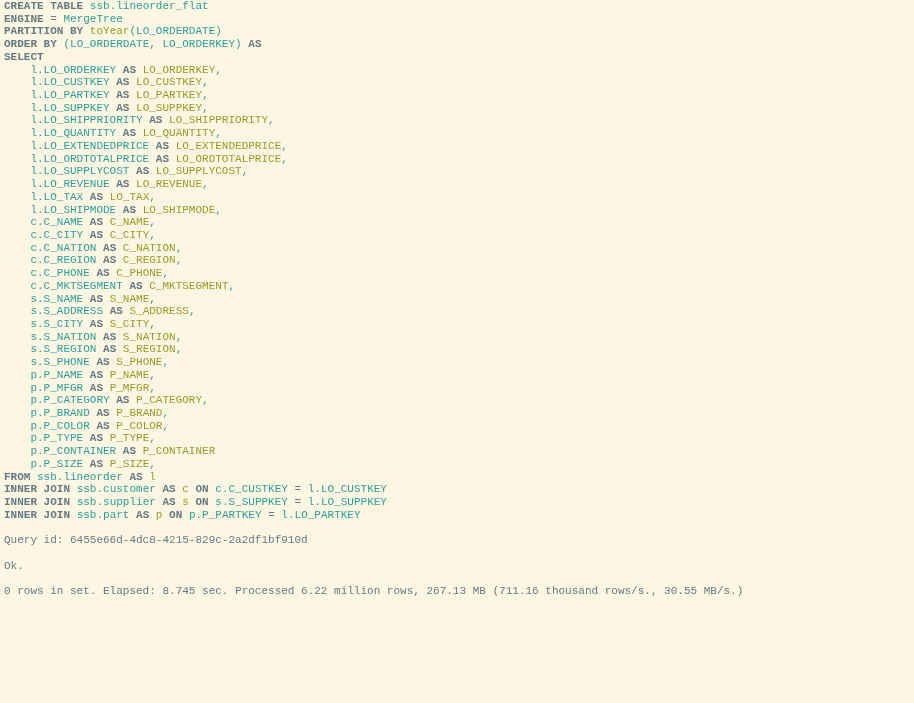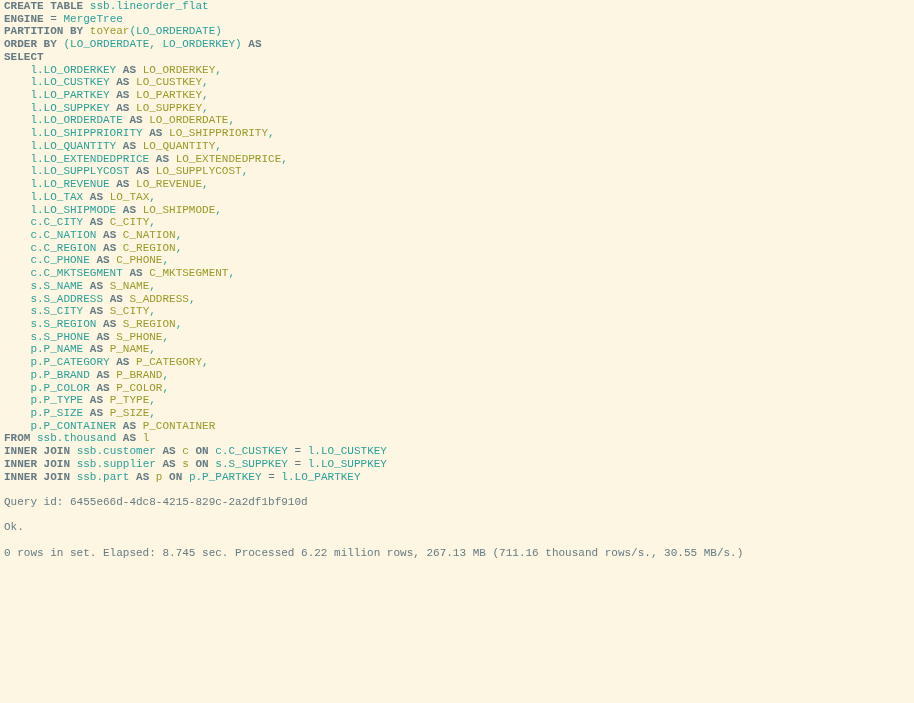--- a/index.html
+++ b/index.html
@@ -57,48 +57,51 @@
 
   <div class="line"><span class="kw">ORDER BY</span><span class="plain"> </span><span class="punc">(</span><span class="ident">LO_ORDERDATE</span><span class="punc">, </span><span class="ident">LO_ORDERKEY</span><span class="punc">)</span><span class="plain"> </span><span class="kw">AS</span></div>
 
   <div class="line"><span class="kw">SELECT</span></div>
 
   <div id="column-lines">
       <div class="line"><span class="indent">    </span><span class="ident">l.LO_ORDERKEY</span><span class="plain"> </span><span class="kw">AS</span><span class="plain"> </span><span class="alias">LO_ORDERKEY</span><span class="punc">,</span></div>
       <div class="line"><span class="indent">    </span><span class="ident">l.LO_CUSTKEY</span><span class="plain"> </span><span class="kw">AS</span><span class="plain"> </span><span class="alias">LO_CUSTKEY</span><span class="punc">,</span></div>
       <div class="line"><span class="indent">    </span><span class="ident">l.LO_PARTKEY</span><span class="plain"> </span><span class="kw">AS</span><span class="plain"> </span><span class="alias">LO_PARTKEY</span><span class="punc">,</span></div>
       <div class="line"><span class="indent">    </span><span class="ident">l.LO_SUPPKEY</span><span class="plain"> </span><span class="kw">AS</span><span class="plain"> </span><span class="alias">LO_SUPPKEY</span><span class="punc">,</span></div>
-      <div class="line"><span class="indent">    </span><span class="ident">l.LO_ORDERDATE</span><span class="plain"> </span><span class="kw">AS</span><span class="plain"> </span><span class="alias">LO_ORDERDATE</span><span class="punc">,</span></div>
       <div class="line"><span class="indent">    </span><span class="ident">l.LO_SHIPPRIORITY</span><span class="plain"> </span><span class="kw">AS</span><span class="plain"> </span><span class="alias">LO_SHIPPRIORITY</span><span class="punc">,</span></div>
       <div class="line"><span class="indent">    </span><span class="ident">l.LO_QUANTITY</span><span class="plain"> </span><span class="kw">AS</span><span class="plain"> </span><span class="alias">LO_QUANTITY</span><span class="punc">,</span></div>
       <div class="line"><span class="indent">    </span><span class="ident">l.LO_EXTENDEDPRICE</span><span class="plain"> </span><span class="kw">AS</span><span class="plain"> </span><span class="alias">LO_EXTENDEDPRICE</span><span class="punc">,</span></div>
+      <div class="line"><span class="indent">    </span><span class="ident">l.LO_ORDTOTALPRICE</span><span class="plain"> </span><span class="kw">AS</span><span class="plain"> </span><span class="alias">LO_ORDTOTALPRICE</span><span class="punc">,</span></div>
       <div class="line"><span class="indent">    </span><span class="ident">l.LO_SUPPLYCOST</span><span class="plain"> </span><span class="kw">AS</span><span class="plain"> </span><span class="alias">LO_SUPPLYCOST</span><span class="punc">,</span></div>
       <div class="line"><span class="indent">    </span><span class="ident">l.LO_REVENUE</span><span class="plain"> </span><span class="kw">AS</span><span class="plain"> </span><span class="alias">LO_REVENUE</span><span class="punc">,</span></div>
       <div class="line"><span class="indent">    </span><span class="ident">l.LO_TAX</span><span class="plain"> </span><span class="kw">AS</span><span class="plain"> </span><span class="alias">LO_TAX</span><span class="punc">,</span></div>
       <div class="line"><span class="indent">    </span><span class="ident">l.LO_SHIPMODE</span><span class="plain"> </span><span class="kw">AS</span><span class="plain"> </span><span class="alias">LO_SHIPMODE</span><span class="punc">,</span></div>
+      <div class="line"><span class="indent">    </span><span class="ident">c.C_NAME</span><span class="plain"> </span><span class="kw">AS</span><span class="plain"> </span><span class="alias">C_NAME</span><span class="punc">,</span></div>
       <div class="line"><span class="indent">    </span><span class="ident">c.C_CITY</span><span class="plain"> </span><span class="kw">AS</span><span class="plain"> </span><span class="alias">C_CITY</span><span class="punc">,</span></div>
       <div class="line"><span class="indent">    </span><span class="ident">c.C_NATION</span><span class="plain"> </span><span class="kw">AS</span><span class="plain"> </span><span class="alias">C_NATION</span><span class="punc">,</span></div>
       <div class="line"><span class="indent">    </span><span class="ident">c.C_REGION</span><span class="plain"> </span><span class="kw">AS</span><span class="plain"> </span><span class="alias">C_REGION</span><span class="punc">,</span></div>
       <div class="line"><span class="indent">    </span><span class="ident">c.C_PHONE</span><span class="plain"> </span><span class="kw">AS</span><span class="plain"> </span><span class="alias">C_PHONE</span><span class="punc">,</span></div>
       <div class="line"><span class="indent">    </span><span class="ident">c.C_MKTSEGMENT</span><span class="plain"> </span><span class="kw">AS</span><span class="plain"> </span><span class="alias">C_MKTSEGMENT</span><span class="punc">,</span></div>
       <div class="line"><span class="indent">    </span><span class="ident">s.S_NAME</span><span class="plain"> </span><span class="kw">AS</span><span class="plain"> </span><span class="alias">S_NAME</span><span class="punc">,</span></div>
       <div class="line"><span class="indent">    </span><span class="ident">s.S_ADDRESS</span><span class="plain"> </span><span class="kw">AS</span><span class="plain"> </span><span class="alias">S_ADDRESS</span><span class="punc">,</span></div>
       <div class="line"><span class="indent">    </span><span class="ident">s.S_CITY</span><span class="plain"> </span><span class="kw">AS</span><span class="plain"> </span><span class="alias">S_CITY</span><span class="punc">,</span></div>
+      <div class="line"><span class="indent">    </span><span class="ident">s.S_NATION</span><span class="plain"> </span><span class="kw">AS</span><span class="plain"> </span><span class="alias">S_NATION</span><span class="punc">,</span></div>
       <div class="line"><span class="indent">    </span><span class="ident">s.S_REGION</span><span class="plain"> </span><span class="kw">AS</span><span class="plain"> </span><span class="alias">S_REGION</span><span class="punc">,</span></div>
       <div class="line"><span class="indent">    </span><span class="ident">s.S_PHONE</span><span class="plain"> </span><span class="kw">AS</span><span class="plain"> </span><span class="alias">S_PHONE</span><span class="punc">,</span></div>
       <div class="line"><span class="indent">    </span><span class="ident">p.P_NAME</span><span class="plain"> </span><span class="kw">AS</span><span class="plain"> </span><span class="alias">P_NAME</span><span class="punc">,</span></div>
+      <div class="line"><span class="indent">    </span><span class="ident">p.P_MFGR</span><span class="plain"> </span><span class="kw">AS</span><span class="plain"> </span><span class="alias">P_MFGR</span><span class="punc">,</span></div>
       <div class="line"><span class="indent">    </span><span class="ident">p.P_CATEGORY</span><span class="plain"> </span><span class="kw">AS</span><span class="plain"> </span><span class="alias">P_CATEGORY</span><span class="punc">,</span></div>
       <div class="line"><span class="indent">    </span><span class="ident">p.P_BRAND</span><span class="plain"> </span><span class="kw">AS</span><span class="plain"> </span><span class="alias">P_BRAND</span><span class="punc">,</span></div>
       <div class="line"><span class="indent">    </span><span class="ident">p.P_COLOR</span><span class="plain"> </span><span class="kw">AS</span><span class="plain"> </span><span class="alias">P_COLOR</span><span class="punc">,</span></div>
       <div class="line"><span class="indent">    </span><span class="ident">p.P_TYPE</span><span class="plain"> </span><span class="kw">AS</span><span class="plain"> </span><span class="alias">P_TYPE</span><span class="punc">,</span></div>
+      <div class="line"><span class="indent">    </span><span class="ident">p.P_CONTAINER</span><span class="plain"> </span><span class="kw">AS</span><span class="plain"> </span><span class="alias">P_CONTAINER</span></div>
       <div class="line"><span class="indent">    </span><span class="ident">p.P_SIZE</span><span class="plain"> </span><span class="kw">AS</span><span class="plain"> </span><span class="alias">P_SIZE</span><span class="punc">,</span></div>
-      <div class="line"><span class="indent">    </span><span class="ident">p.P_CONTAINER</span><span class="plain"> </span><span class="kw">AS</span><span class="plain"> </span><span class="alias">P_CONTAINER</span></div>
     </div>
 
-  <div class="line"><span class="kw">FROM</span><span class="plain"> </span><span class="ident">ssb.thousand</span><span class="plain"> </span><span class="kw">AS</span><span class="plain"> </span><span class="alias">l</span></div>
+  <div class="line"><span class="kw">FROM</span><span class="plain"> </span><span class="ident">ssb.lineorder</span><span class="plain"> </span><span class="kw">AS</span><span class="plain"> </span><span class="alias">l</span></div>
 
   <div id="join-lines">
       <div class="line"><span class="kw">INNER JOIN</span><span class="plain"> </span><span class="ident">ssb.customer</span><span class="plain"> </span><span class="kw">AS</span><span class="plain"> </span><span class="alias">c</span><span class="plain"> </span><span class="kw">ON</span><span class="plain"> </span><span class="ident">c.C_CUSTKEY</span><span class="plain"> </span><span class="plain">=</span><span class="plain"> </span><span class="ident">l.LO_CUSTKEY</span></div>
       <div class="line"><span class="kw">INNER JOIN</span><span class="plain"> </span><span class="ident">ssb.supplier</span><span class="plain"> </span><span class="kw">AS</span><span class="plain"> </span><span class="alias">s</span><span class="plain"> </span><span class="kw">ON</span><span class="plain"> </span><span class="ident">s.S_SUPPKEY</span><span class="plain"> </span><span class="plain">=</span><span class="plain"> </span><span class="ident">l.LO_SUPPKEY</span></div>
       <div class="line"><span class="kw">INNER JOIN</span><span class="plain"> </span><span class="ident">ssb.part</span><span class="plain"> </span><span class="kw">AS</span><span class="plain"> </span><span class="alias">p</span><span class="plain"> </span><span class="kw">ON</span><span class="plain"> </span><span class="ident">p.P_PARTKEY</span><span class="plain"> </span><span class="plain">=</span><span class="plain"> </span><span class="ident">l.LO_PARTKEY</span></div>
     </div>
 
   <div class="line blank"> </div>
 
   <div class="line status">Query id: 6455e66d-4dc8-4215-829c-2a2df1bf910d</div>

